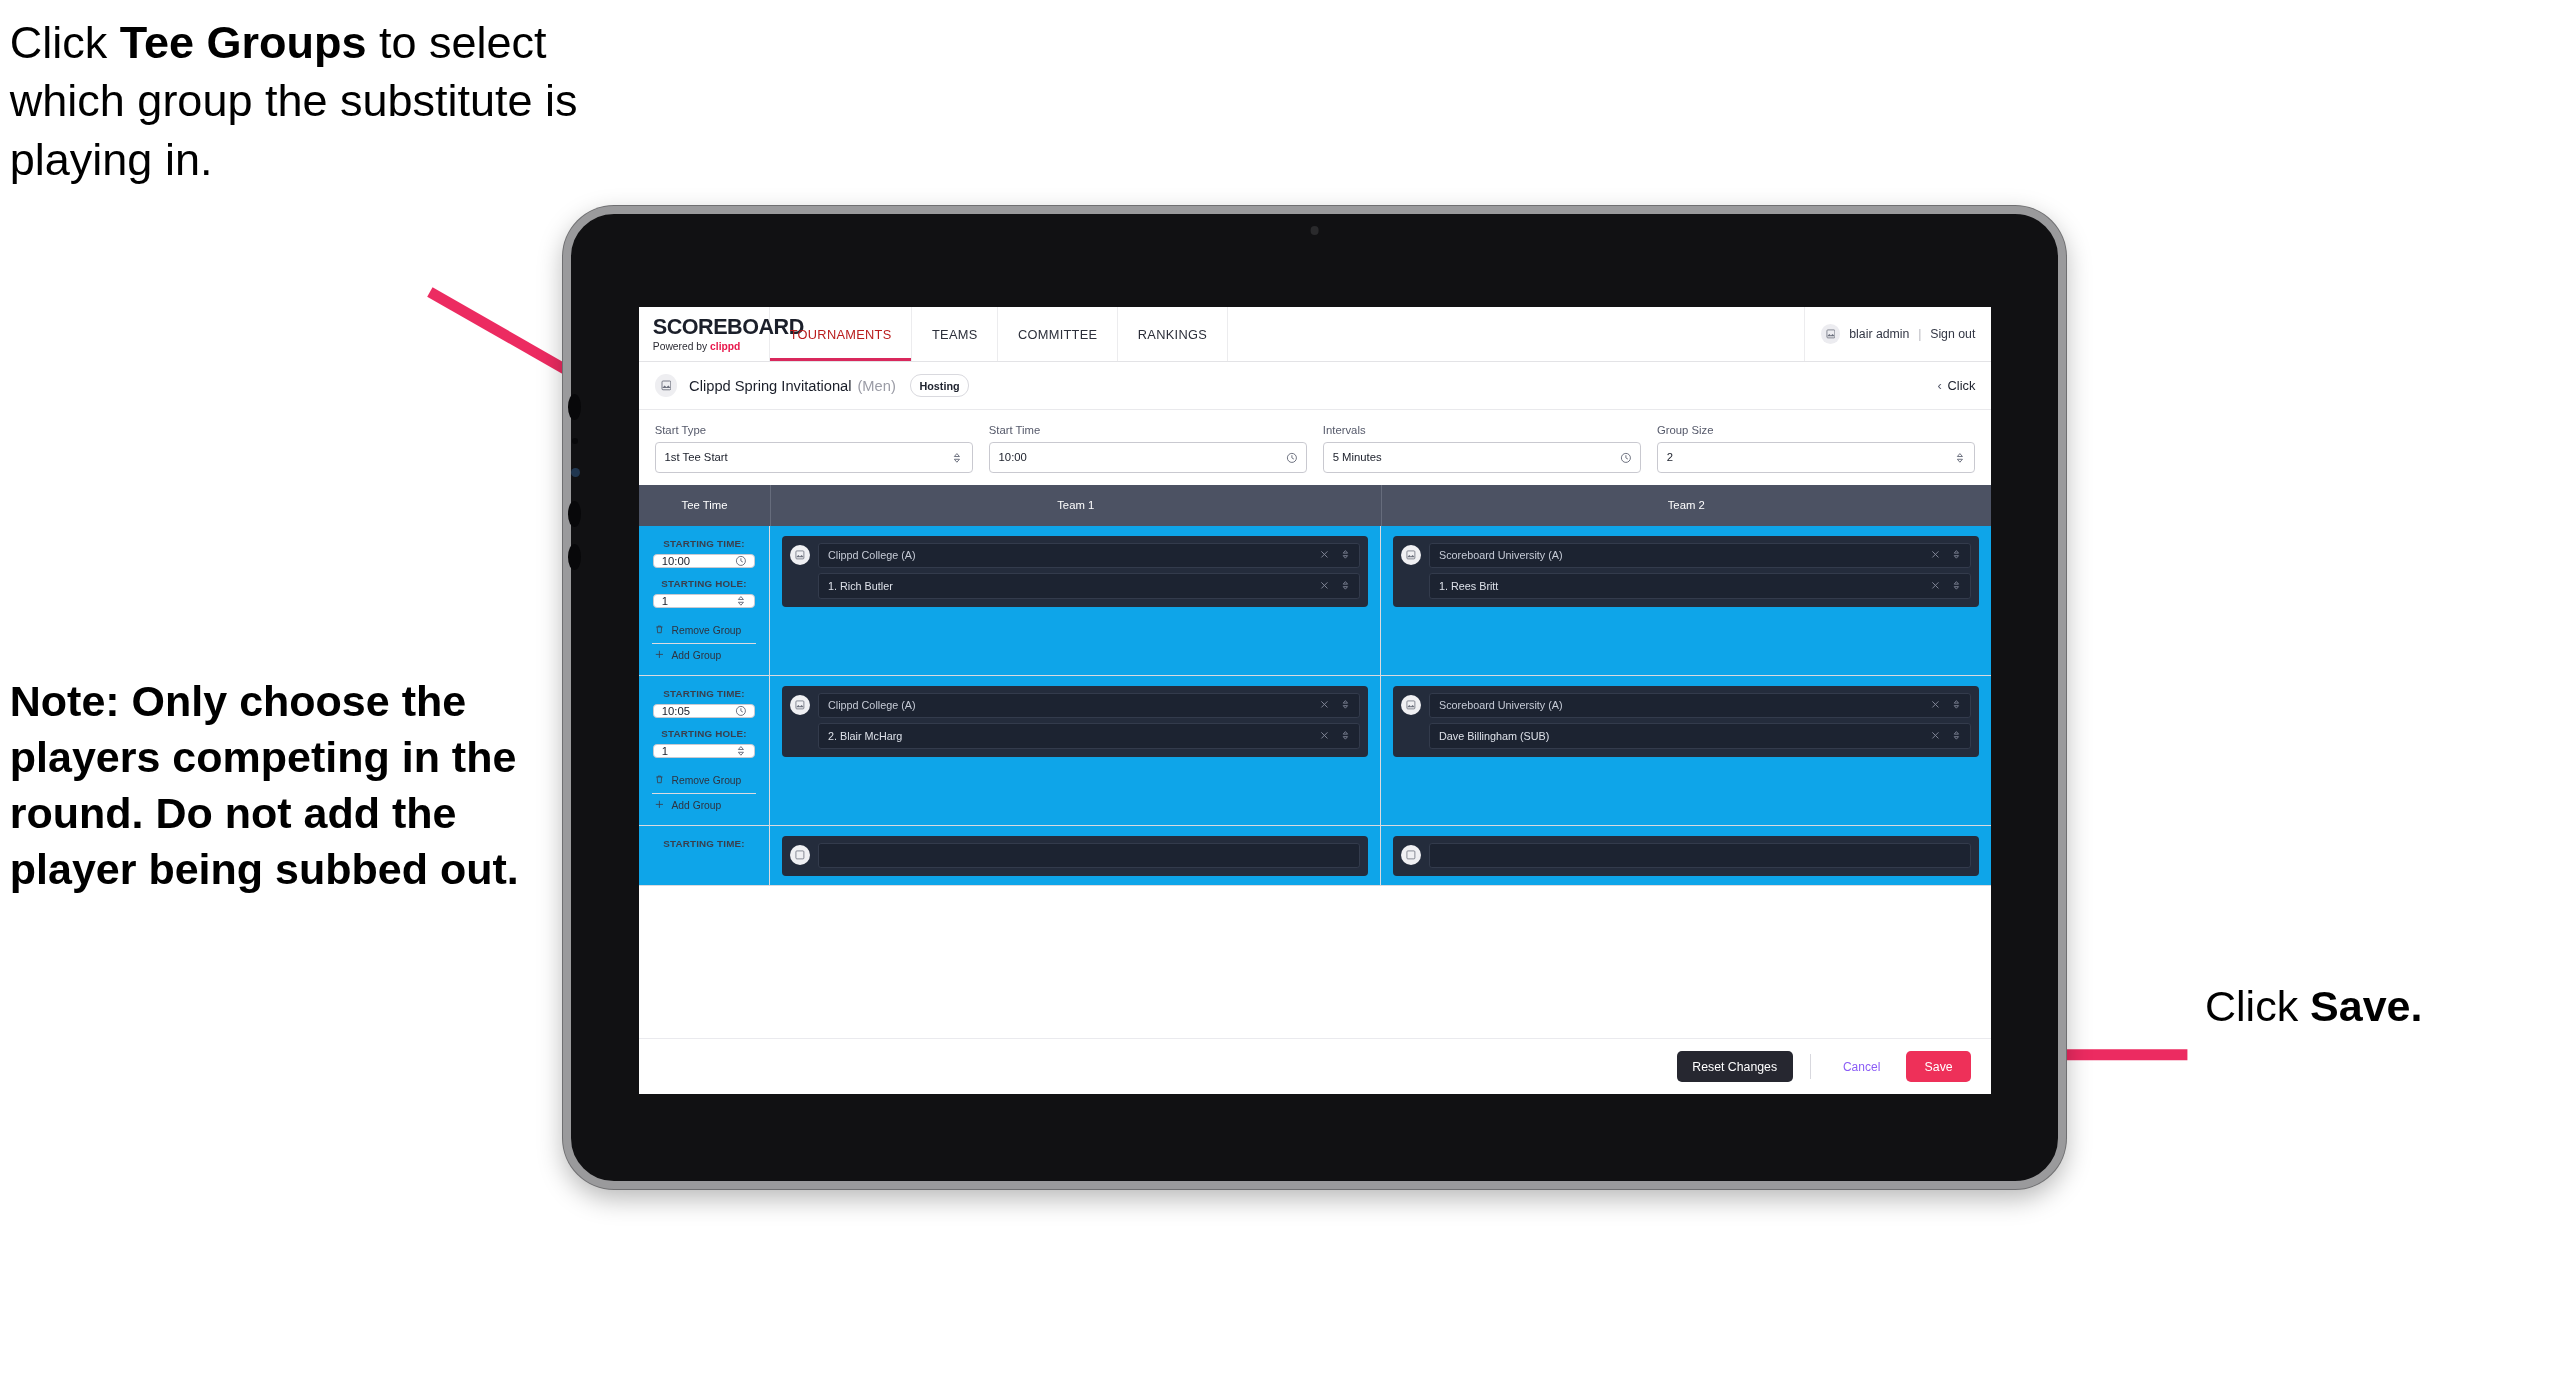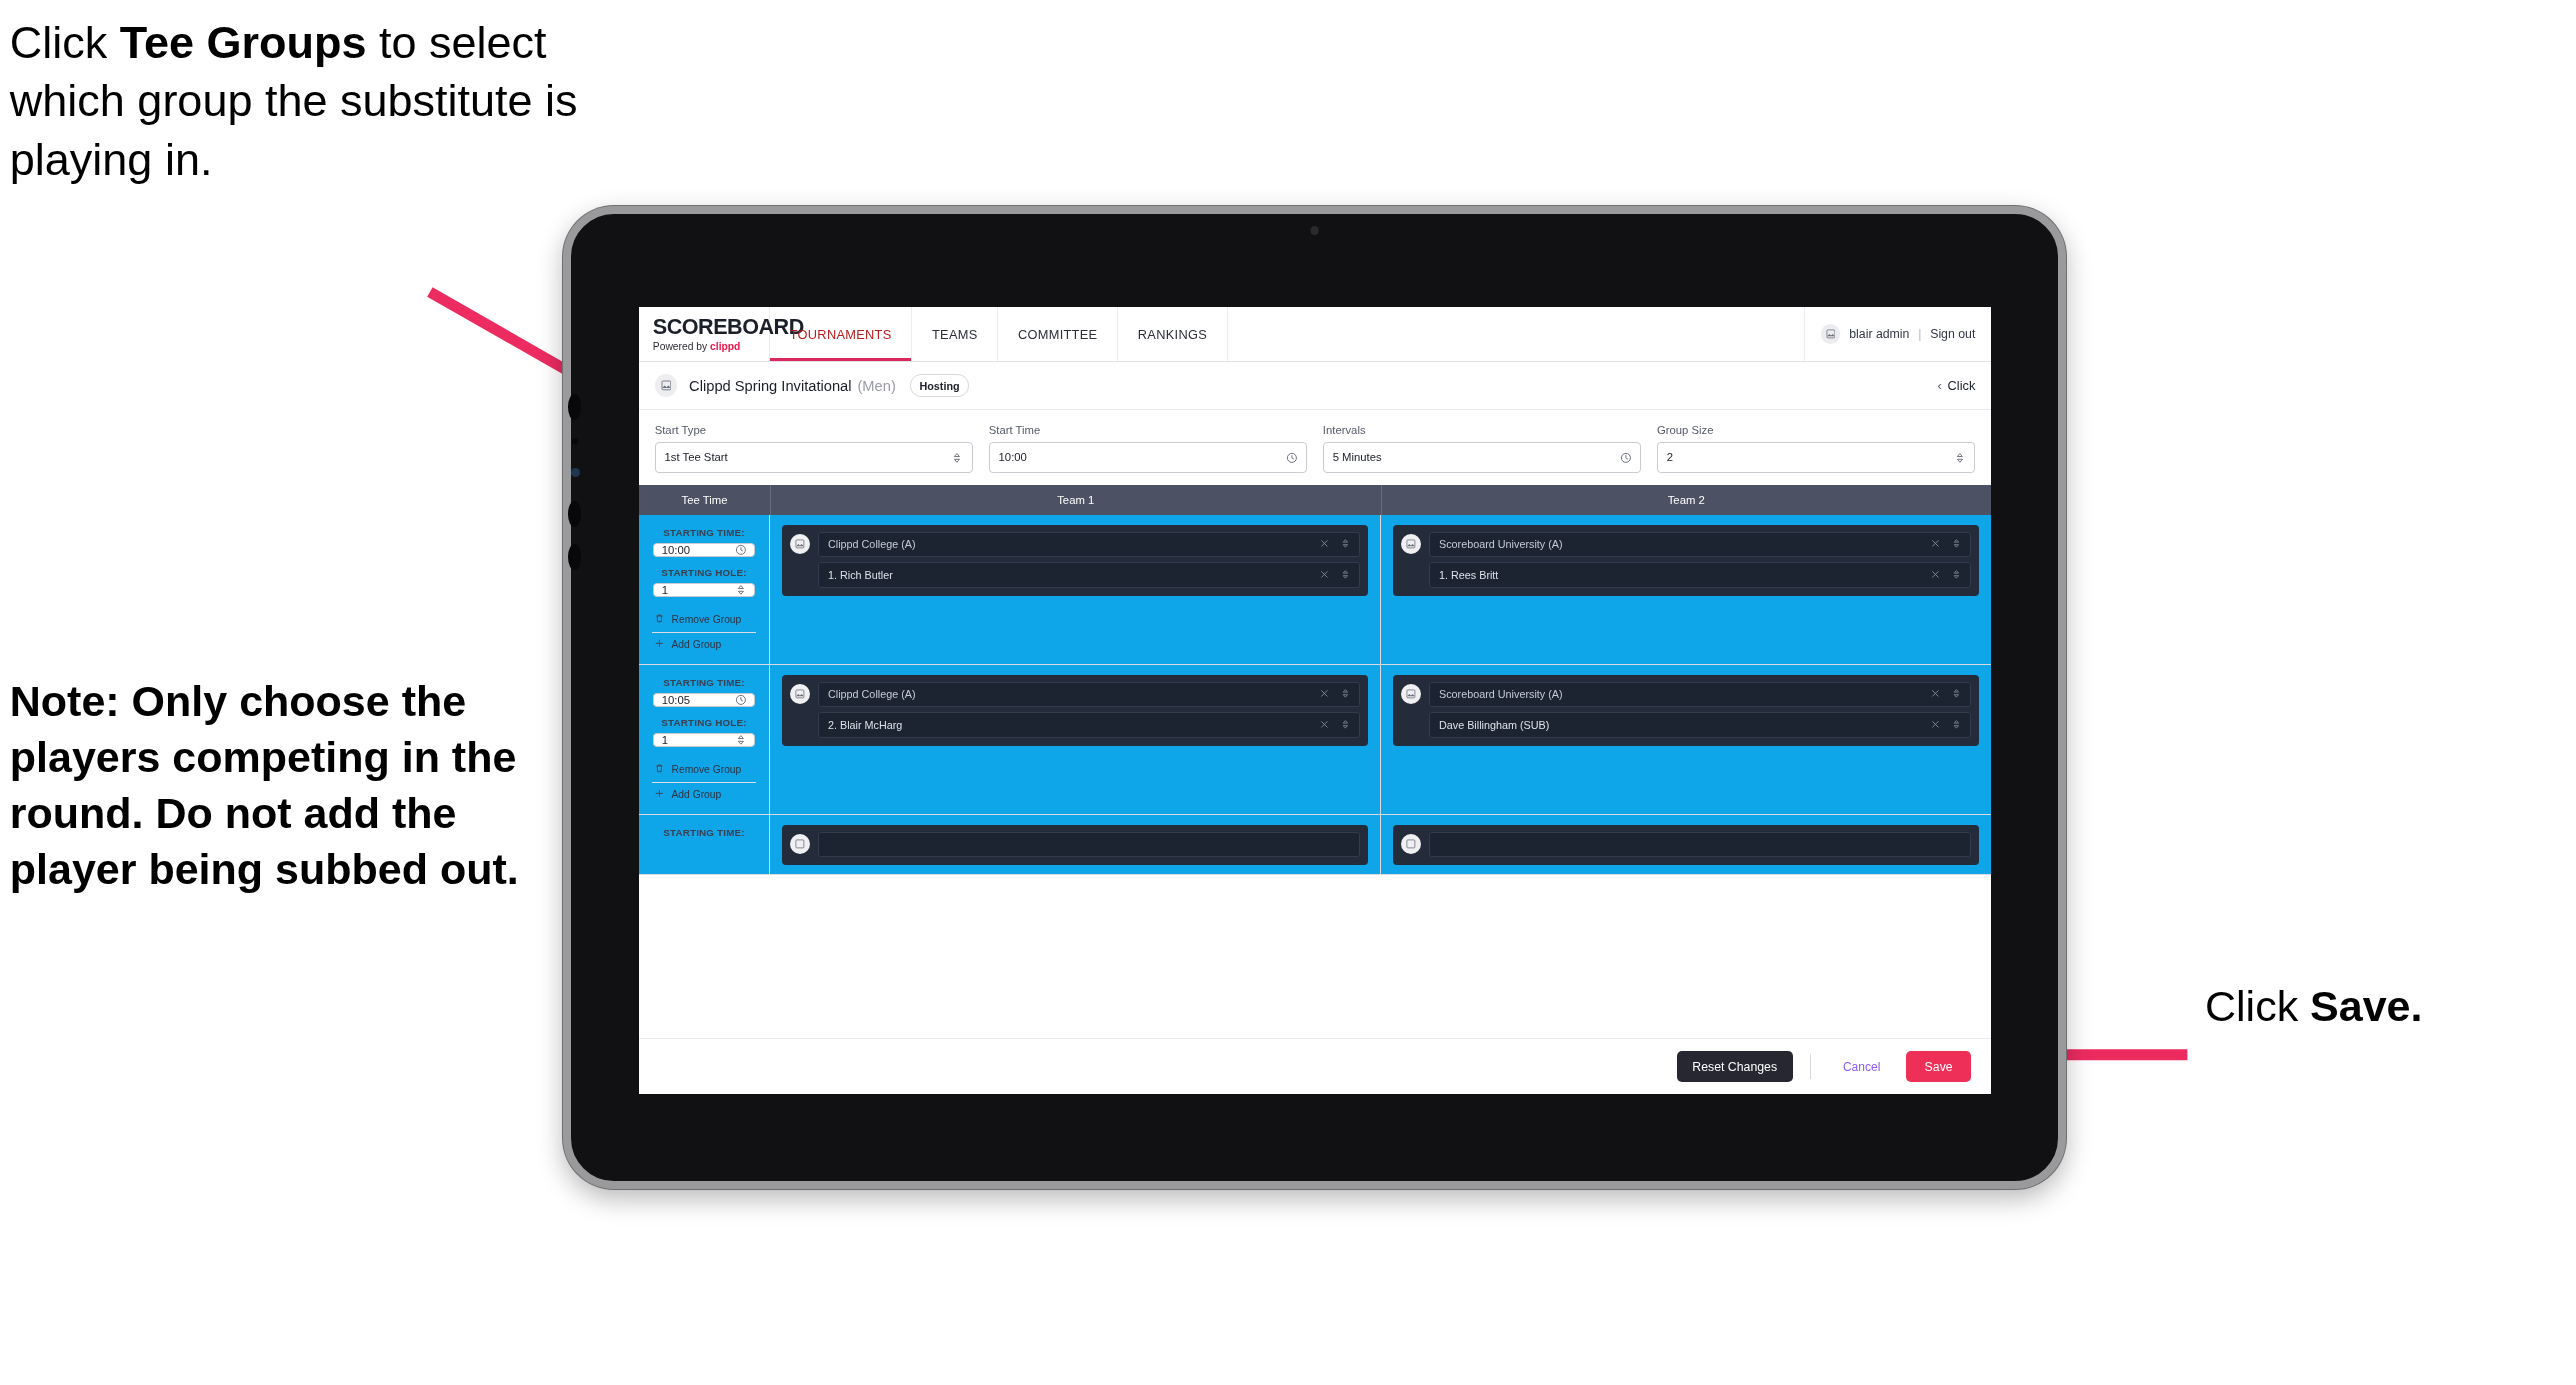--- a/index.html
+++ b/index.html
@@ -82,21 +82,21 @@
   .field-label{font-size:11.3px;color:#55596a;margin-bottom:5.9px;}
   .field-box{
     height:29.5px;border:1px solid #c9c9d0;border-radius:3.9px;background:#fff;
     display:flex;align-items:center;padding:0 8.8px;font-size:11.3px;color:#20242f;
   }
   .field-box .val{flex:1;}
   .field-box .ic{color:#6d7180;display:flex;align-items:center;}
   .field-box .ic svg{width:11.8px;height:11.8px;}
 
   
-  #tbl-head{display:flex;background:#4c5263;color:#fff;height:30px;align-items:stretch;}
+  #tbl-head{display:flex;background:#4c5263;color:#fff;height:41px;align-items:stretch;}
   .th{display:flex;align-items:center;justify-content:center;font-size:11.3px;}
   .th.tee{width:131px;border-right:1px solid #666c7c;}
   .th.team{flex:1;border-right:1px solid #666c7c;}
   .th.team:last-child{border-right:none;}
 
   
   .grow{display:flex;border-bottom:1px solid #dadadf;background:#0ea5e9;}
   .tee-cell{
     width:131px;box-sizing:border-box;padding:11.8px 13.8px 9.8px 13.8px;
     border-right:1px solid #dadadf;display:flex;flex-direction:column;align-items:center;

